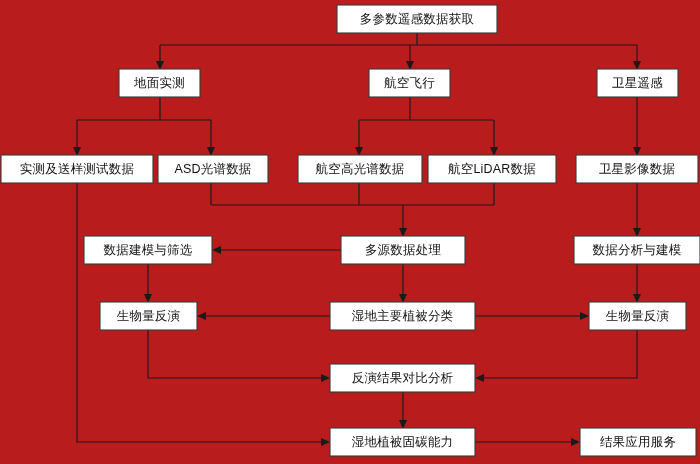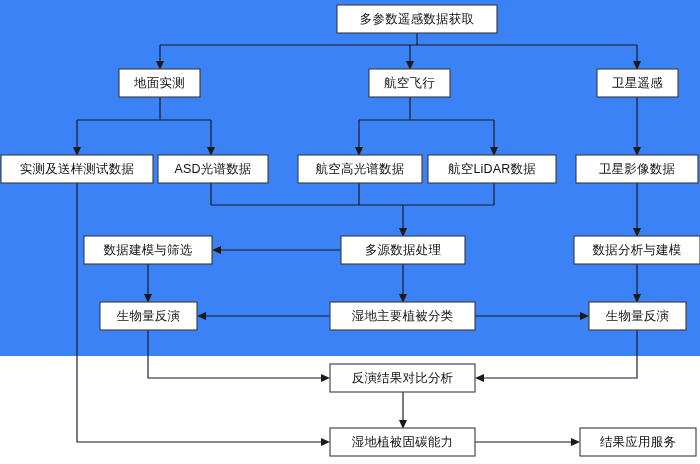--- a/index.html
+++ b/index.html
@@ -9,22 +9,22 @@
   }
   body {
     width: 700px;
     height: 464px;
     font-family: "Liberation Sans", "DejaVu Sans", sans-serif;
     overflow: hidden;
   }
   #diagram-root {
     position: relative;
     width: 700px;
-    height: 356px;
-    background: #3b82f6;
+    height: 464px;
+    background: #b91c1c;
   }
   svg.flow {
     position: absolute;
     left: 0;
     top: 0;
     width: 700px;
     height: 464px;
   }
   .node-rect {
     fill: #ffffff;

